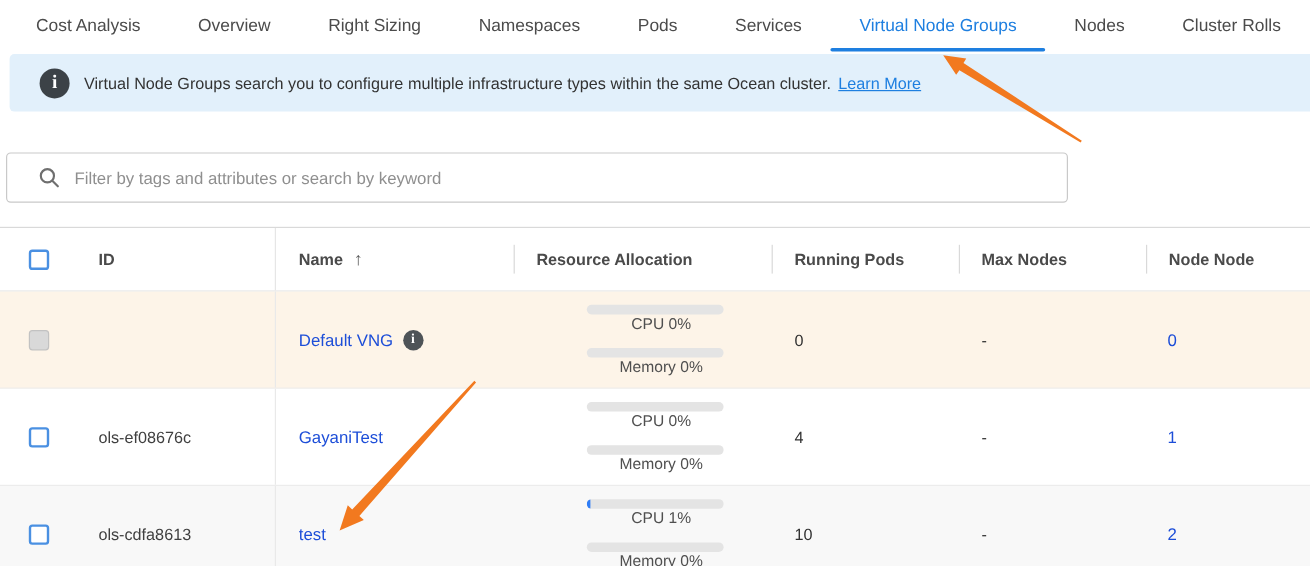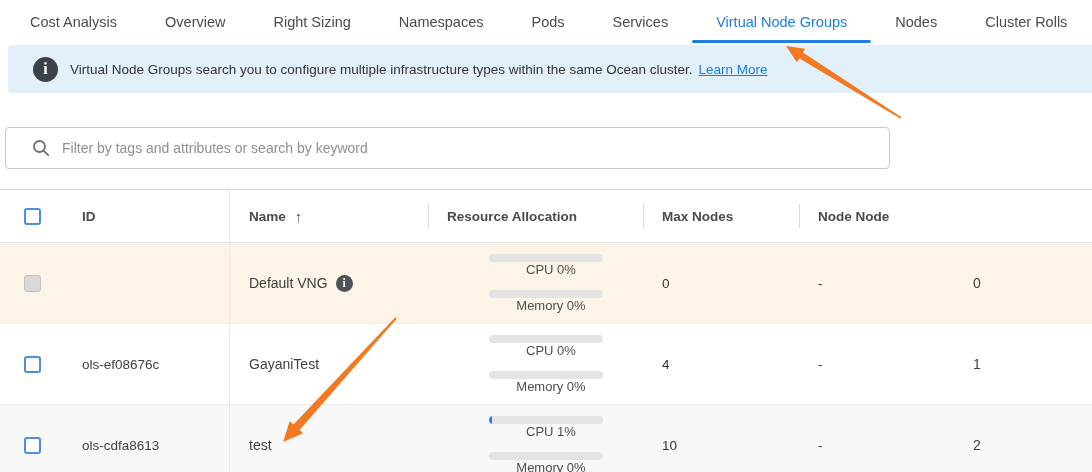--- a/index.html
+++ b/index.html
@@ -55,21 +55,21 @@
   .c-name { height:100%; display:flex; align-items:center; gap:8px; padding-left:19px;
             border-left:1px solid #e9e9e9; }
   .c-ra { padding-left:20px; }
   .c-pods, .c-max { padding-left:19px; color:#333; }
   .c-count { padding-left:18px; }
 
   .checkbox { width:17px; height:17px; border:2px solid #4a90e2; border-radius:3px;
               background:#fff; cursor:pointer; }
   .checkbox.disabled { border:1px solid #c2c2c2; background:#d9d9d9; cursor:default; }
 
-  .link { color:#404040; text-decoration:none; cursor:pointer; font-weight:600; }
+  .link { color:#1d4ed8; text-decoration:none; cursor:pointer; font-weight:600; }
   .row .link { font-weight:normal; font-size:14px; }
 
   .mini-info { width:17px; height:17px; border-radius:50%; background:#4e5357; color:#fff;
                font-size:11.5px; display:inline-flex; align-items:center; justify-content:center;
                font-family:"Liberation Serif", serif; font-weight:bold; cursor:pointer; }
 
   .bar-row { display:flex; align-items:center;flex-direction:column; }
   .bar-row + .bar-row { margin-top:13px; }
   .bar { width:114px; height:8px; border-radius:4px; background:#e4e4e4; overflow:hidden; }
   .bar-fill { height:100%; background:#2f7df6; border-radius:4px 0 0 4px; width:0; }
@@ -143,20 +143,21 @@
   <div class="thead grid-cols">
     <div class="h-check">
       <div class="checkbox"></div>
     </div>
     <div class="h-id">ID</div>
     <div class="h-name">
       <span>Name</span>
       <span class="sort-arrow">↑</span>
     </div>
     <div class="h-sep">Resource Allocation</div>
+    <div class="h-sep">Running Pods</div>
     <div class="h-sep">Max Nodes</div>
     <div class="h-sep">Node Node</div>
   </div>
 
   <div>
 
       <div class="row grid-cols highlighted">
         <div class="c-check">
           <div class="checkbox disabled"></div>
         </div>

